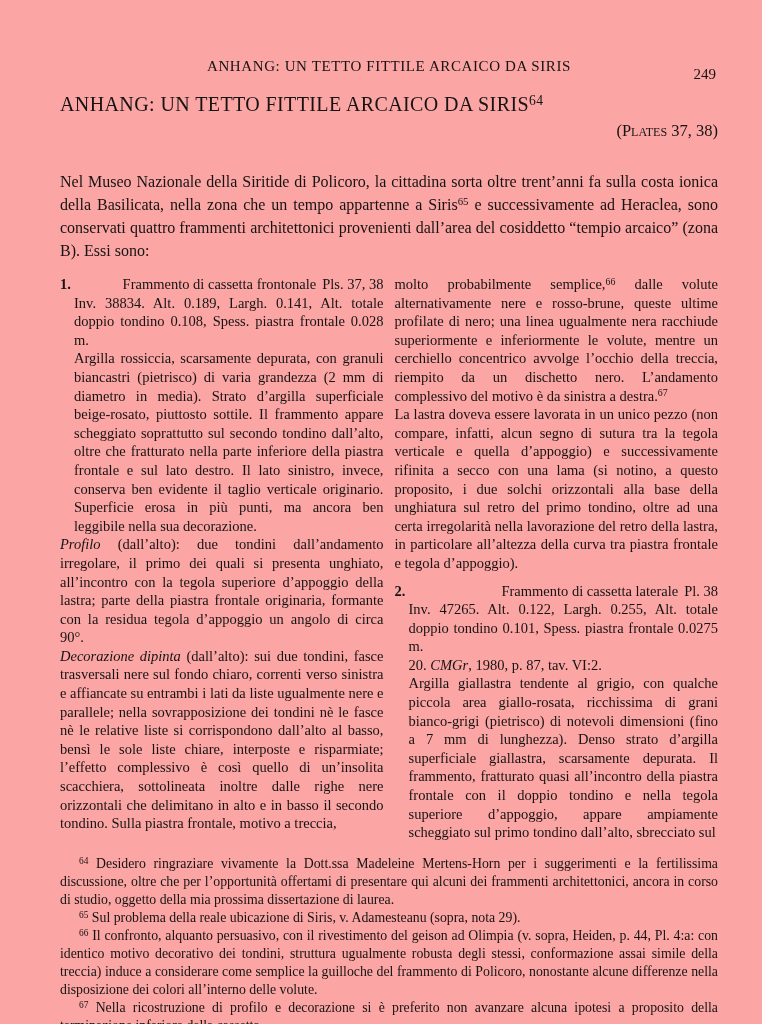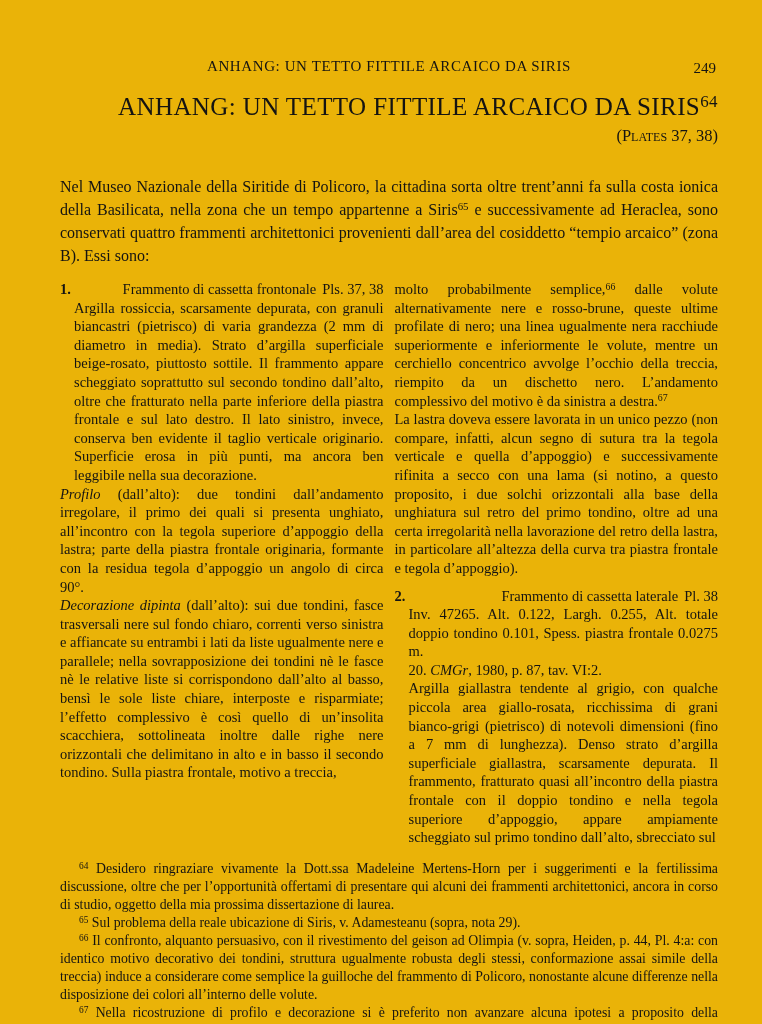--- a/index.html
+++ b/index.html
@@ -1,27 +1,27 @@
 <!DOCTYPE html>
 <html lang="it"><head>
 <meta charset="utf-8">
 <style>
   html,body{margin:0;padding:0;background:#ffffff;}
   .page{
     width:762px;height:1024px;box-sizing:border-box;
-    background:#eab308;color:#151412;
+    background:#fca5a5;color:#151412;
     font-family:"Liberation Serif","DejaVu Serif",serif;
     padding:58px 44px 0 60px;
     overflow:hidden;position:relative;
   }
   
   .running-head{position:relative;text-align:center;font-size:15px;letter-spacing:0.6px;height:20px;}
-  .rh-page{position:absolute;right:2px;top:2px;letter-spacing:0;}
+  .rh-page{position:absolute;right:2px;top:8px;letter-spacing:0;}
   
-  .title{margin:15px 0 0 0;text-align:right;font-size:25px;font-weight:normal;letter-spacing:0.4px;}
+  .title{margin:15px 0 0 0;text-align:left;font-size:20px;font-weight:normal;letter-spacing:0.4px;}
   .plates{margin-top:5px;text-align:right;font-size:16.5px;font-variant:small-caps;}
   
   sup.fn{font-size:68%;line-height:0;vertical-align:baseline;position:relative;top:-0.45em;}
   
   .intro{margin:29px 0 0 0;font-size:16px;line-height:23px;text-align:justify;}
   
   .cols{display:flex;gap:11px;margin-top:13px;}
   .col{width:323.5px;font-size:14.5px;line-height:18.6px;text-align:justify;}
   .item-head{display:flex;align-items:baseline;}
   .item-num{font-weight:bold;flex:0 0 27px;}
@@ -55,20 +55,21 @@
 
   <div class="cols">
 
     <div class="col">
       <div class="item-head">
         <span class="item-num">1.</span>
         <span class="item-title">Frammento di cassetta frontonale</span>
         <span class="item-plates">Pls. 37, 38</span>
       </div>
       <div class="item-body">
+        <p>Inv. 38834. Alt. 0.189, Largh. 0.141, Alt. totale doppio tondino 0.108, Spess. piastra frontale 0.028 m.</p>
         <p>Argilla rossiccia, scarsamente depurata, con granuli biancastri (pietrisco) di varia grandezza (2 mm di diametro in media). Strato d’argilla superficiale beige-rosato, piuttosto sottile. Il frammento appare scheggiato soprattutto sul secondo tondino dall’alto, oltre che fratturato nella parte inferiore della piastra frontale e sul lato destro. Il lato sinistro, invece, conserva ben evidente il taglio verticale originario. Superficie erosa in più punti, ma ancora ben leggibile nella sua decorazione.</p>
       </div>
       <p><em class="lead">Profilo</em><span> (dall’alto): due tondini dall’andamento irregolare, il primo dei quali si presenta unghiato, all’incontro con la tegola superiore d’appoggio della lastra; parte della piastra frontale originaria, formante con la residua tegola d’appoggio un angolo di circa 90°.</span></p>
       <p><em class="lead">Decorazione dipinta</em><span> (dall’alto): sui due tondini, fasce trasversali nere sul fondo chiaro, correnti verso sinistra e affiancate su entrambi i lati da liste ugualmente nere e parallele; nella sovrapposizione dei tondini nè le fasce nè le relative liste si corrispondono dall’alto al basso, bensì le sole liste chiare, interposte e risparmiate; l’effetto complessivo è così quello di un’insolita scacchiera, sottolineata inoltre dalle righe nere orizzontali che delimitano in alto e in basso il secondo tondino. Sulla piastra frontale, motivo a treccia,</span></p>
     </div>
 
     <div class="col">
       <p><span>molto probabilmente semplice,</span><sup class="fn">66</sup><span> dalle volute alternativamente nere e rosso-brune, queste ultime profilate di nero; una linea ugualmente nera racchiude superiormente e inferiormente le volute, mentre un cerchiello concentrico avvolge l’occhio della treccia, riempito da un dischetto nero. L’andamento complessivo del motivo è da sinistra a destra.</span><sup class="fn">67</sup></p>
       <p class="gap">La lastra doveva essere lavorata in un unico pezzo (non compare, infatti, alcun segno di sutura tra la tegola verticale e quella d’appoggio) e successivamente rifinita a secco con una lama (si notino, a questo proposito, i due solchi orizzontali alla base della unghiatura sul retro del primo tondino, oltre ad una certa irregolarità nella lavorazione del retro della lastra, in particolare all’altezza della curva tra piastra frontale e tegola d’appoggio).</p>
 

